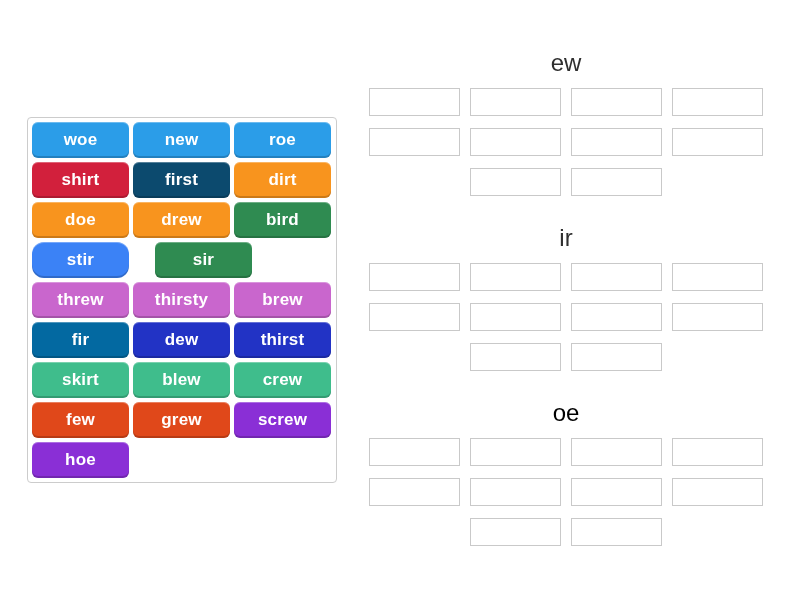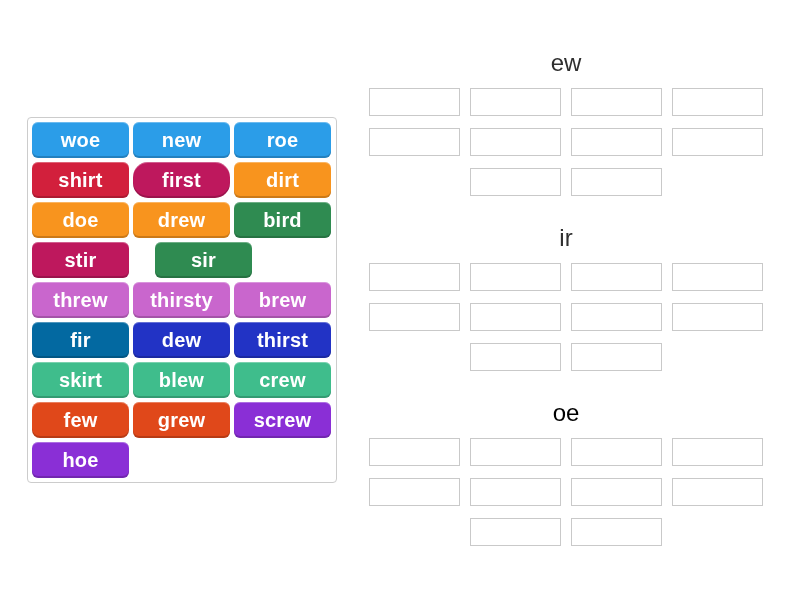--- a/index.html
+++ b/index.html
@@ -32,21 +32,21 @@
     flex-wrap: wrap;
     gap: 4px;
     align-content: flex-start;
   }
   .tile {
     width: 97px;
     height: 36px;
     box-sizing: border-box;
     border-radius: 6px;
     color: #ffffff;
-    font-size: 20px;
+    font-size: 17px;
     font-weight: 600;
     letter-spacing: 0.2px;
     display: flex;
     align-items: center;
     justify-content: center;
     cursor: grab;
     box-shadow: inset 0 1px 0 rgba(255,255,255,0.30),
                 inset 0 -2px 0 rgba(0,0,0,0.18);
     user-select: none;
   }
@@ -87,37 +87,37 @@
 </style>
 </head>
 <body>
 
 <div class="stage">
   <div class="word-bank">
       <div class="tile" style="background: rgb(43, 157, 232); color: rgb(255, 255, 255);">woe</div>
       <div class="tile" style="background: rgb(43, 157, 232); color: rgb(255, 255, 255);">new</div>
       <div class="tile" style="background: rgb(43, 157, 232); color: rgb(255, 255, 255);">roe</div>
       <div class="tile" style="background: rgb(210, 32, 60); color: rgb(255, 255, 255);">shirt</div>
-      <div class="tile" style="background: #be185d; color: rgb(255, 255, 255); border-radius: 15px;">first</div>
+      <div class="tile" style="background: #0c4a6e; color: rgb(255, 255, 255);">first</div>
       <div class="tile" style="background: rgb(248, 148, 30); color: rgb(255, 255, 255); border-radius: 6px;">dirt</div>
       <div class="tile" style="background: rgb(248, 148, 30); color: rgb(255, 255, 255);">doe</div>
       <div class="tile" style="background: rgb(248, 148, 30); color: rgb(255, 255, 255);">drew</div>
       <div class="tile" style="background: rgb(47, 139, 81); color: rgb(255, 255, 255);">bird</div>
-      <div class="tile" style="background: #be185d; color: rgb(255, 255, 255);">stir</div>
+      <div class="tile" style="background: #3b82f6; color: rgb(255, 255, 255); border-radius: 12px;">stir</div>
       <div class="tile" style="background: rgb(47, 139, 81); color: rgb(255, 255, 255); margin-left: 22px;">sir</div>
       <div class="tile" style="background: rgb(201, 102, 205); color: rgb(255, 255, 255);">threw</div>
       <div class="tile" style="background: rgb(201, 102, 205); color: rgb(255, 255, 255);">thirsty</div>
       <div class="tile" style="background: rgb(201, 102, 205); color: rgb(255, 255, 255);">brew</div>
       <div class="tile" style="background: #0369a1; color: rgb(255, 255, 255);">fir</div>
       <div class="tile" style="background: rgb(34, 51, 197); color: rgb(255, 255, 255);">dew</div>
       <div class="tile" style="background: rgb(34, 51, 197); color: rgb(255, 255, 255);">thirst</div>
       <div class="tile" style="background: rgb(63, 189, 140); color: rgb(255, 255, 255);">skirt</div>
       <div class="tile" style="background: rgb(63, 189, 140); color: rgb(255, 255, 255);">blew</div>
       <div class="tile" style="background: rgb(63, 189, 140); color: rgb(255, 255, 255);">crew</div>
-      <div class="tile" style="background: rgb(224, 72, 26); color: rgb(255, 255, 255); border-radius: 8px;">few</div>
+      <div class="tile" style="background: rgb(224, 72, 26); color: rgb(255, 255, 255);">few</div>
       <div class="tile" style="background: rgb(224, 72, 26); color: rgb(255, 255, 255);">grew</div>
       <div class="tile" style="background: rgb(138, 47, 214); color: rgb(255, 255, 255);">screw</div>
       <div class="tile" style="background: rgb(138, 47, 214); color: rgb(255, 255, 255);">hoe</div>
     </div>
   <div class="groups-column">
       <section class="group">
         <div class="group-title" style="color: rgb(47, 47, 47);">ew</div>
         <div class="slot-row">
           <div class="slot" style="border-color: rgb(201, 201, 201);"></div>
           <div class="slot" style="border-color: rgb(201, 201, 201);"></div>

